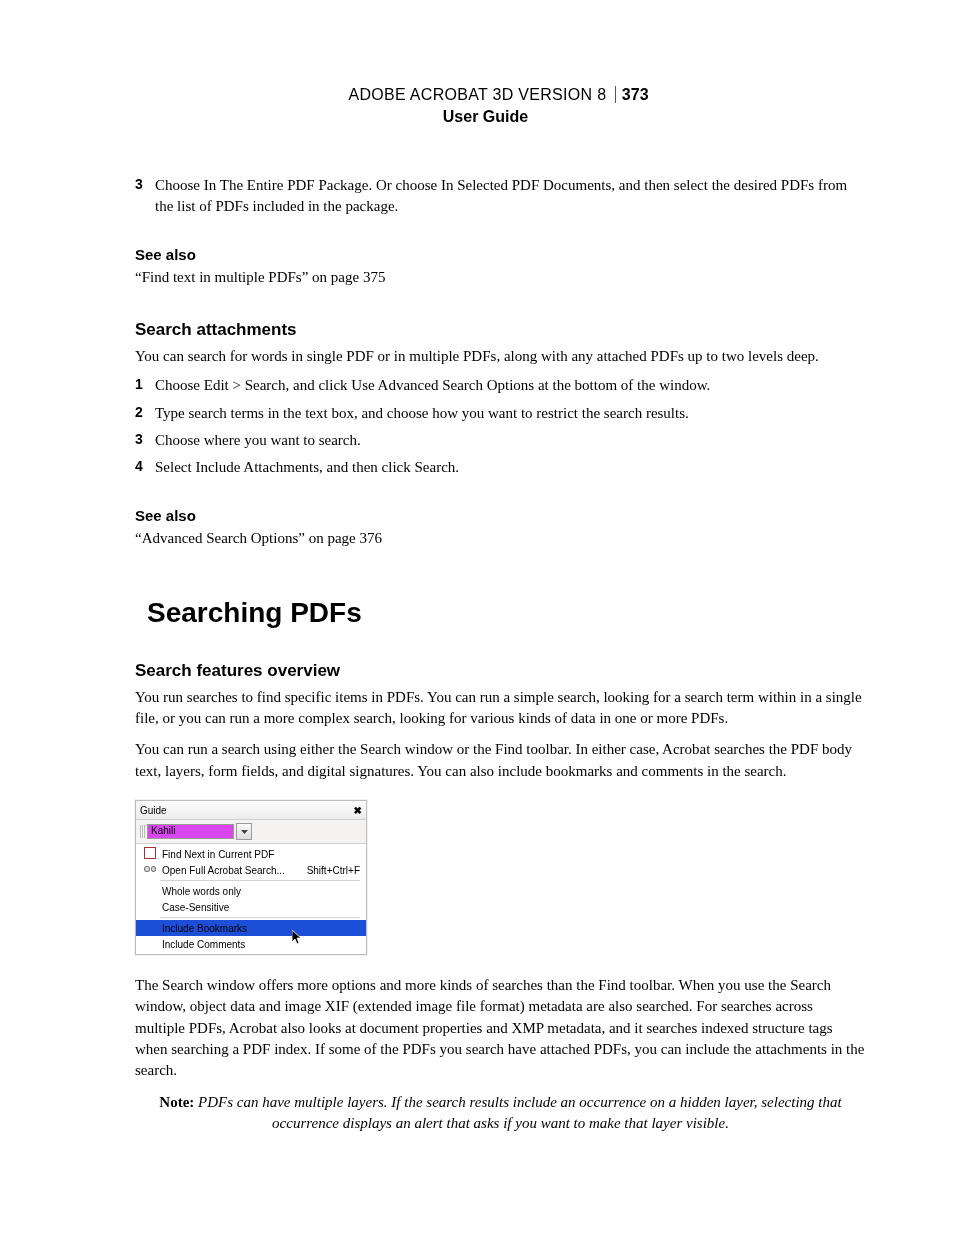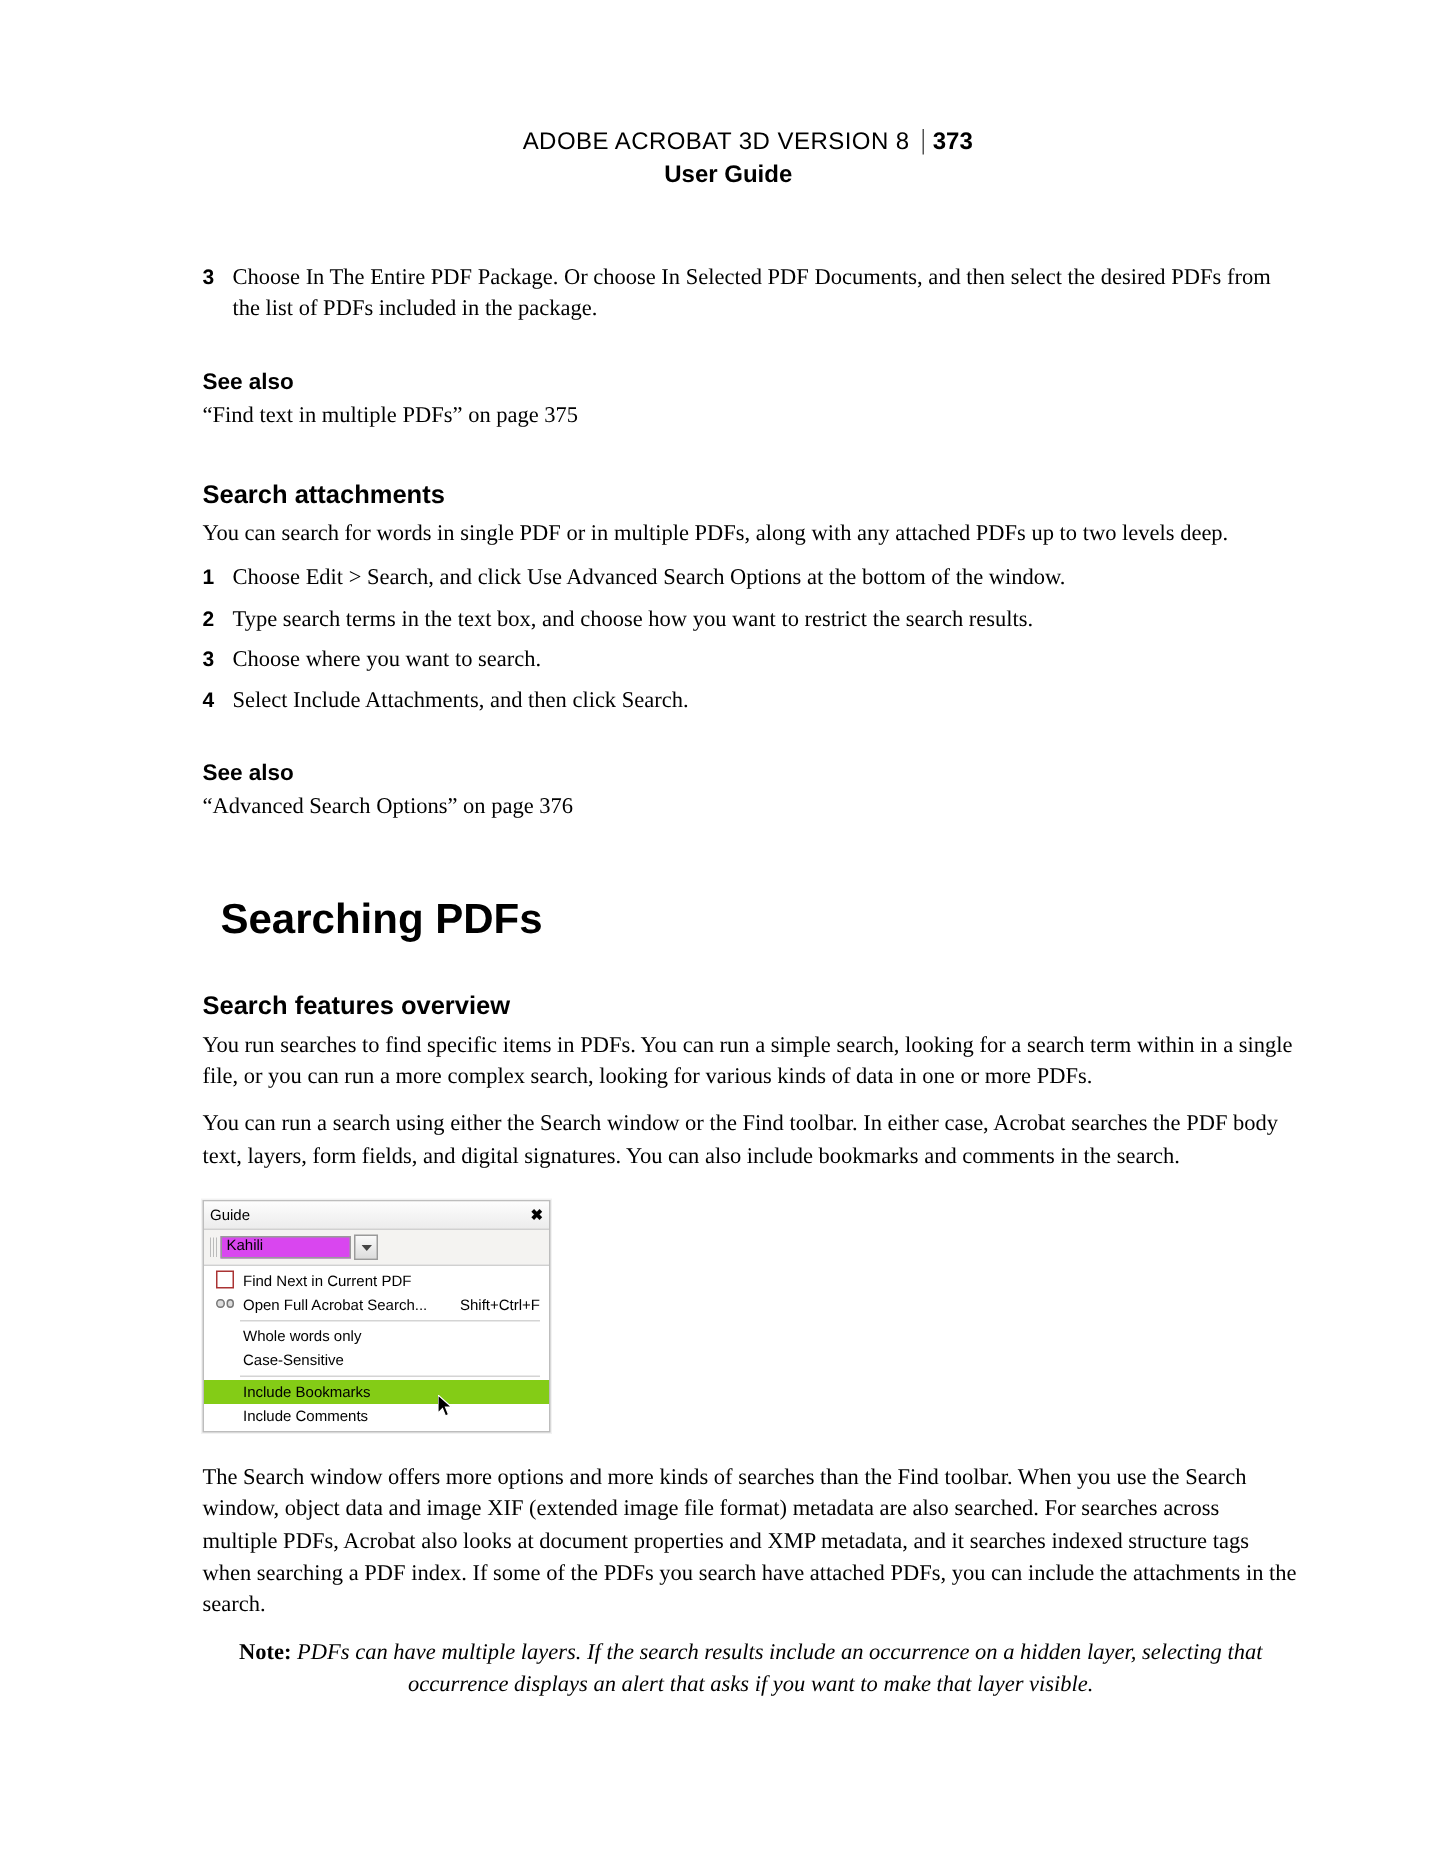--- a/index.html
+++ b/index.html
@@ -178,21 +178,21 @@
   .menu-row .shortcut {
     margin-left: auto;
     padding-left: 20px;
   }
   .menu-sep {
     height: 1px;
     background: #d4d4d4;
     margin: 2px 6px 2px 24px;
   }
   .menu-row.hover {
-    background: #84cc16;
+    background: #1d4ed8;
   }
   .cursor-arrow {
     position: absolute;
     right: 62px;
     bottom: 6px;
     width: 12px;
     height: 16px;
     pointer-events: none;
   }
 </style>

